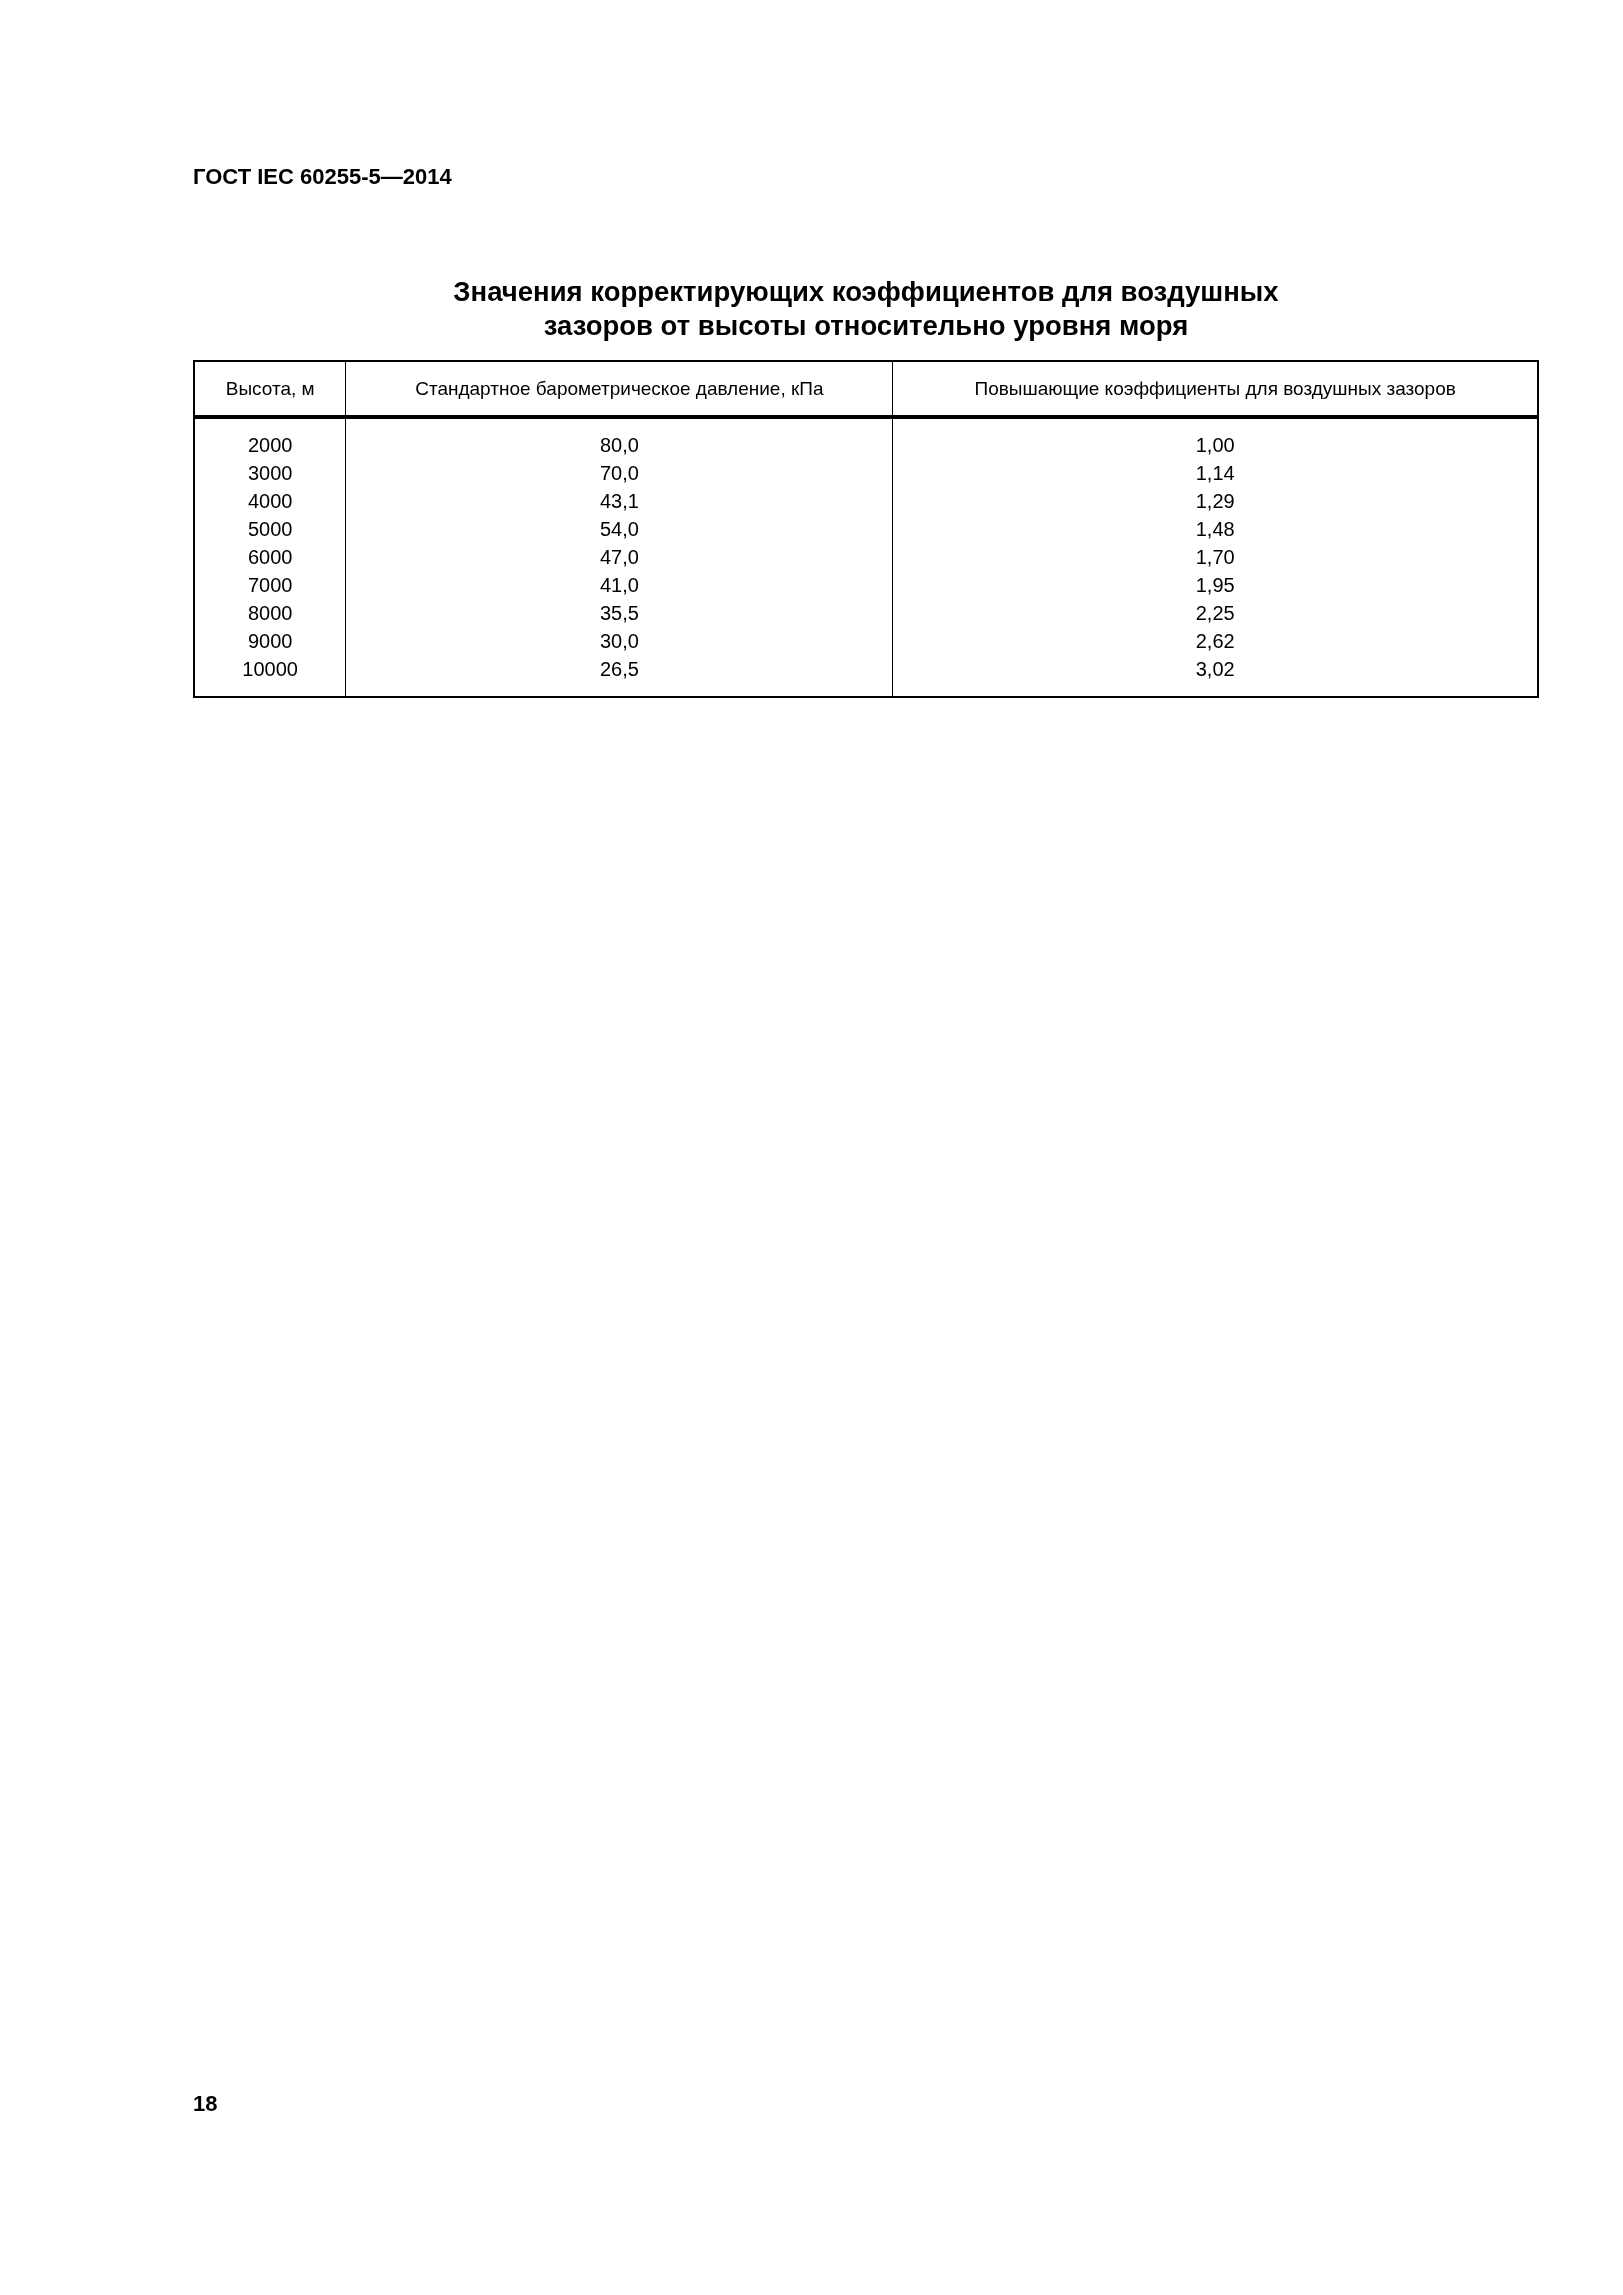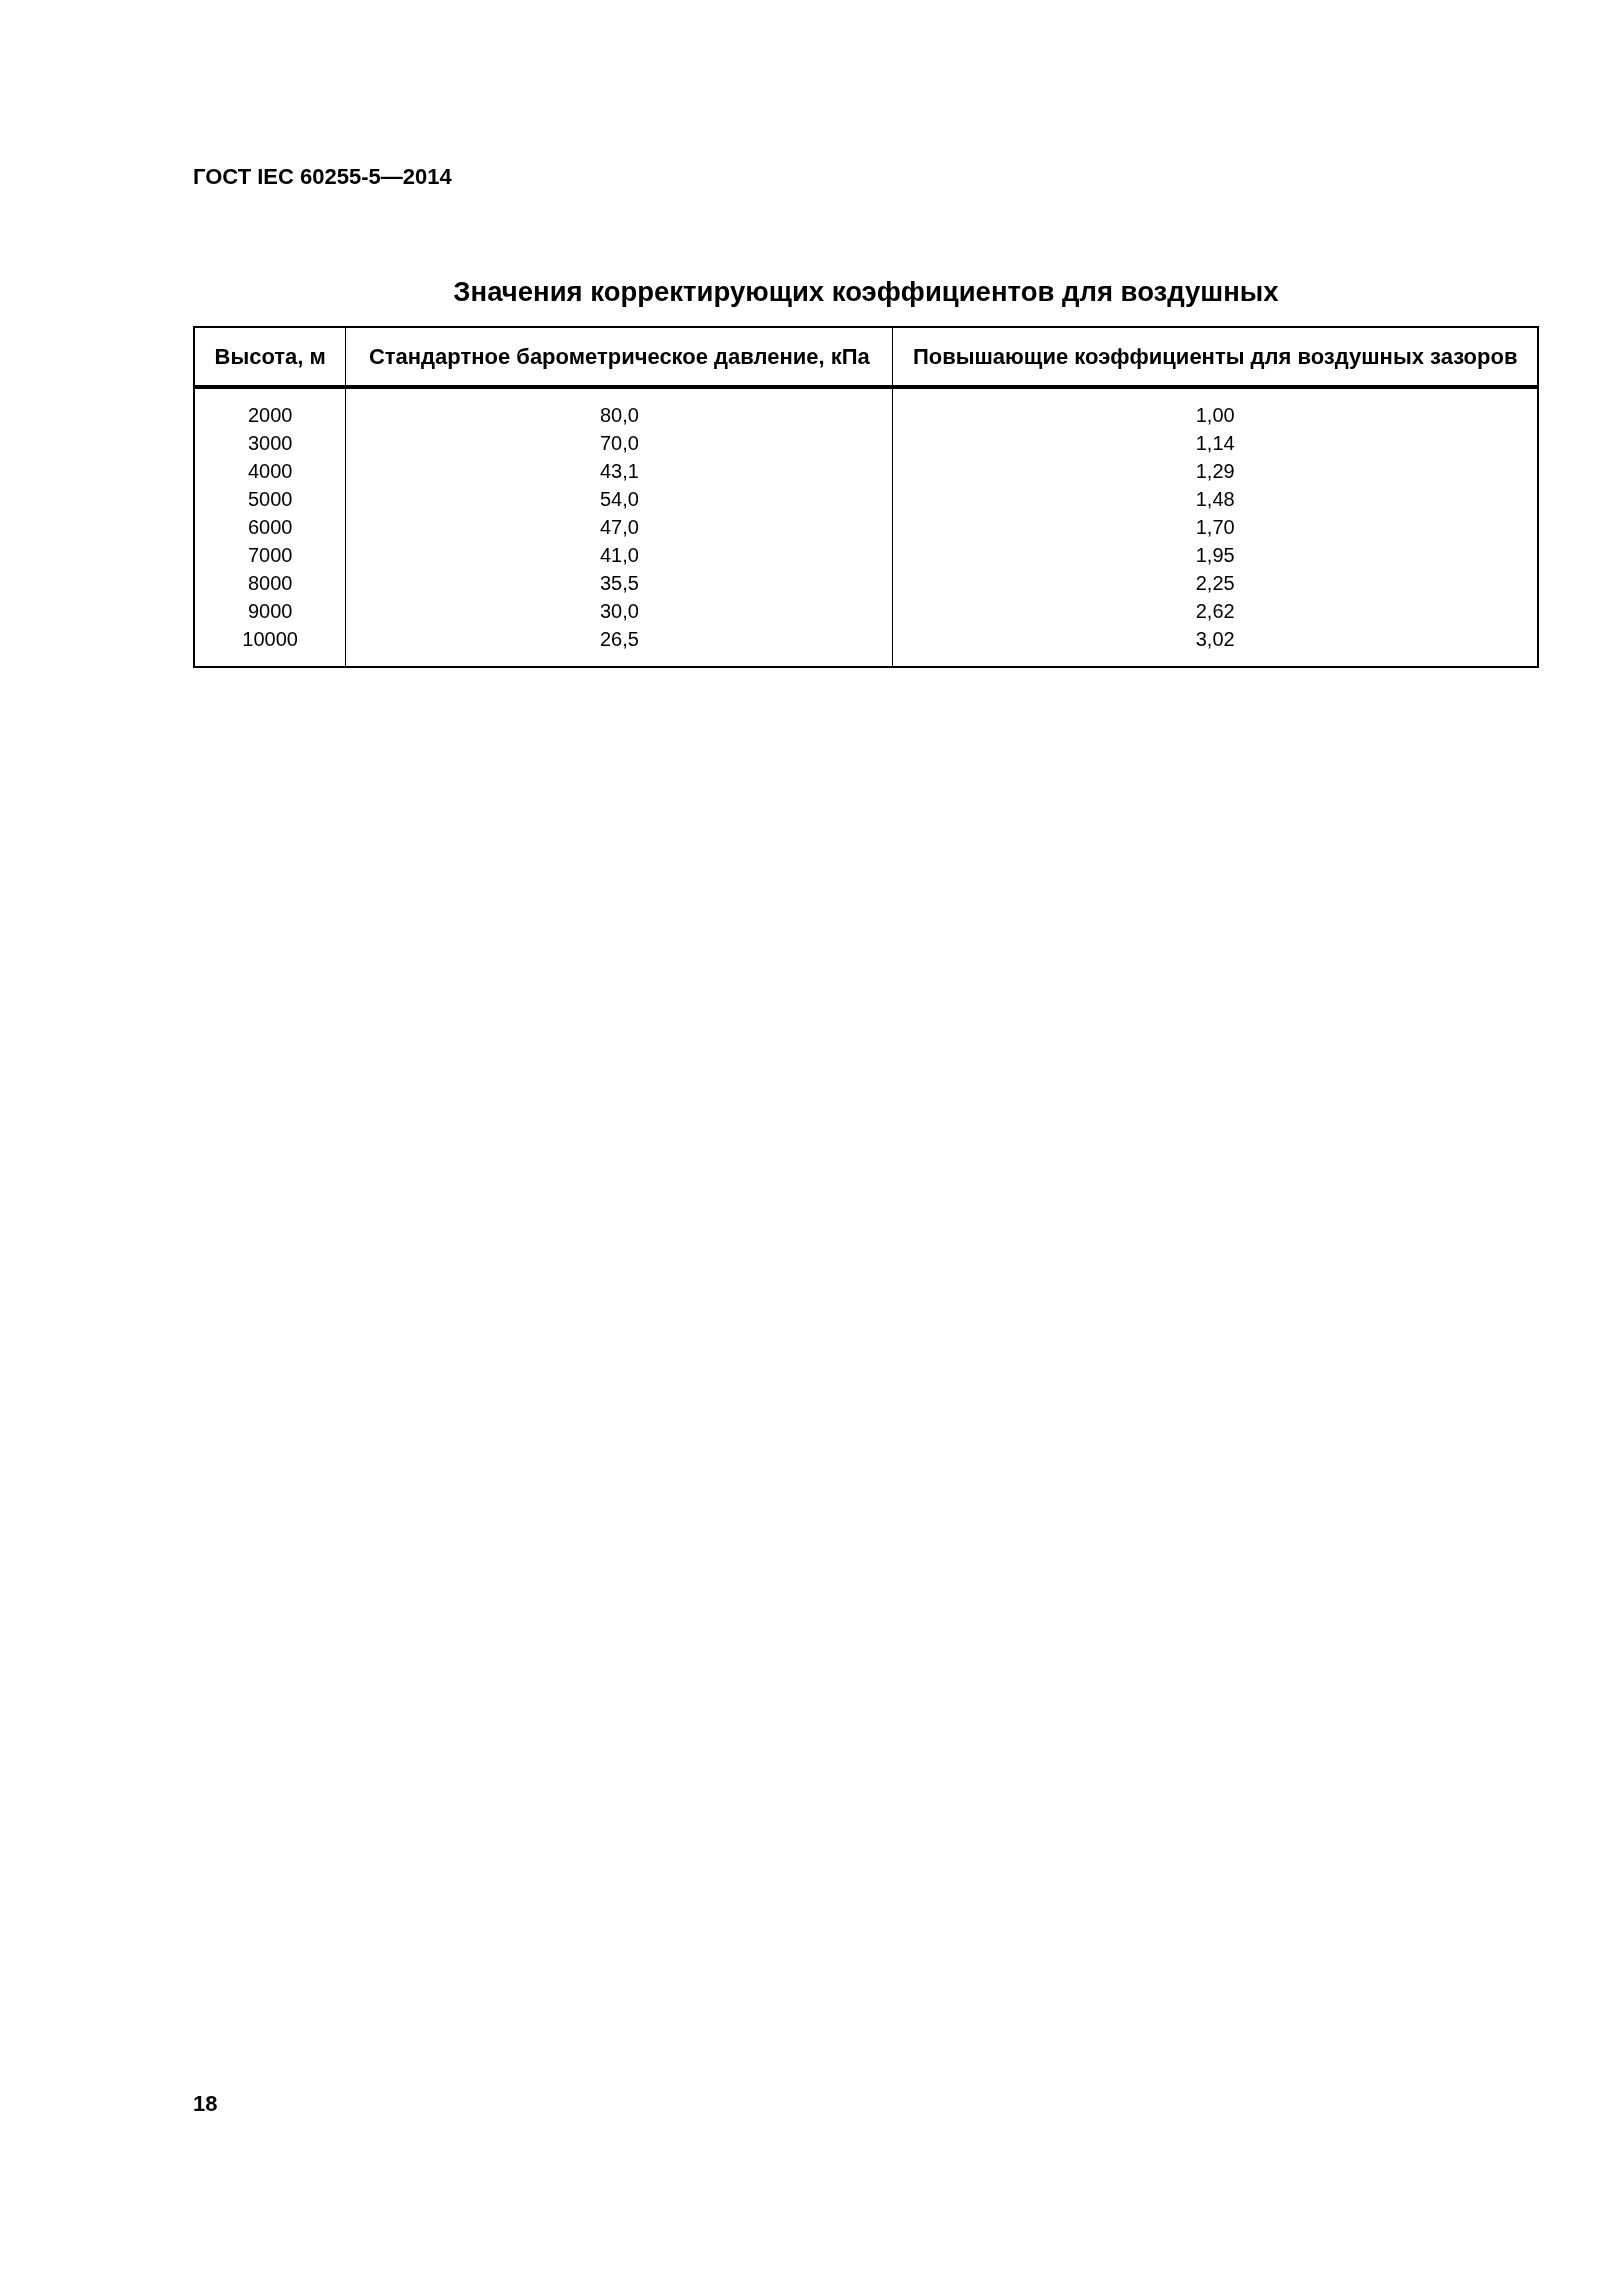--- a/index.html
+++ b/index.html
@@ -43,22 +43,22 @@
     line-height: 25px;
   }
   table.data-table {
     width: 100%;
     margin-top: 17px;
     border-collapse: collapse;
     table-layout: fixed;
     border: 2px solid #000000;
   }
   .data-table th {
-    font-size: 22px;
-    font-weight: bold;
+    font-size: 19px;
+    font-weight: normal;
     text-align: center;
     vertical-align: middle;
     padding: 15.7px 7.9px;
     border-right: 1.3px solid #000000;
     border-bottom: 4.6px solid #000000;
   }
   .data-table td {
     font-size: 20px;
     line-height: 28px;
     text-align: center;
@@ -80,20 +80,21 @@
 </head>
 <body>
 
 <div class="page">
 
   <div class="doc-code">ГОСТ IEC 60255-5—2014</div>
 
 
   <div class="title">
     <span>Значения корректирующих коэффициентов для воздушных</span>
+    <span>зазоров от высоты относительно уровня моря</span>
   </div>
 
 
   <table class="data-table">
     <colgroup>
       <col style="width:11.3%">
       <col style="width:40.7%">
       <col style="width:48%">
     </colgroup>
     <thead>

